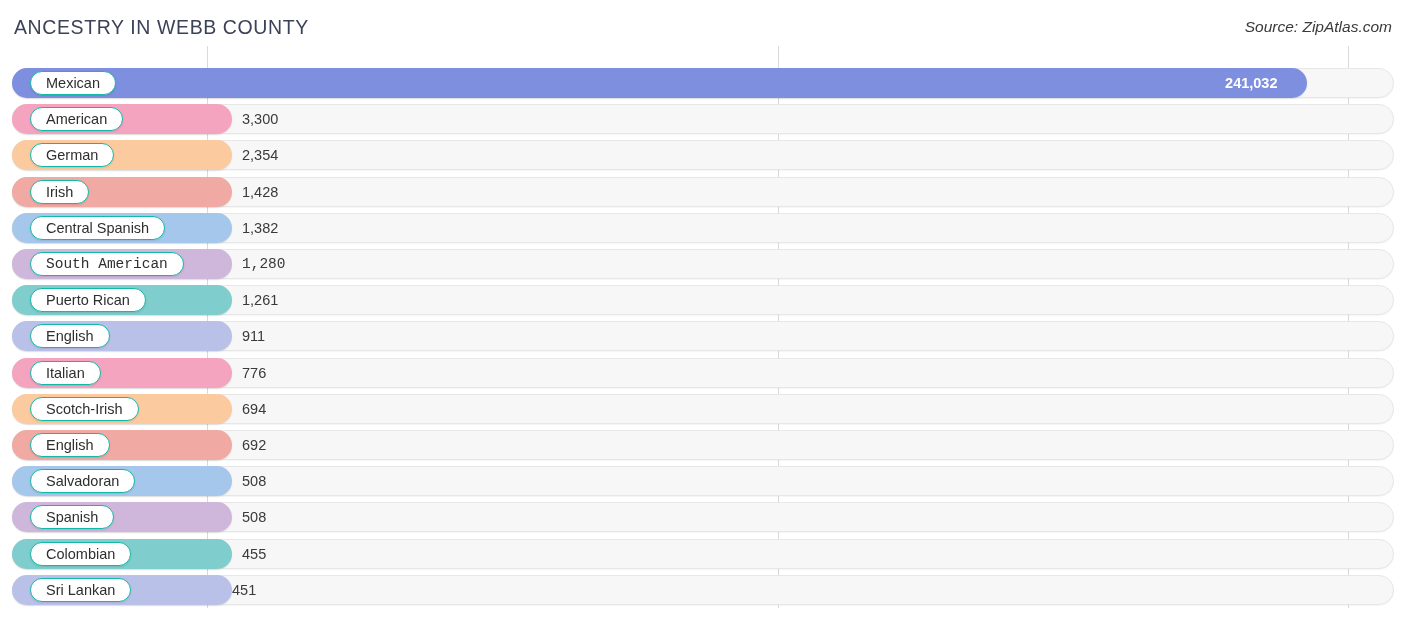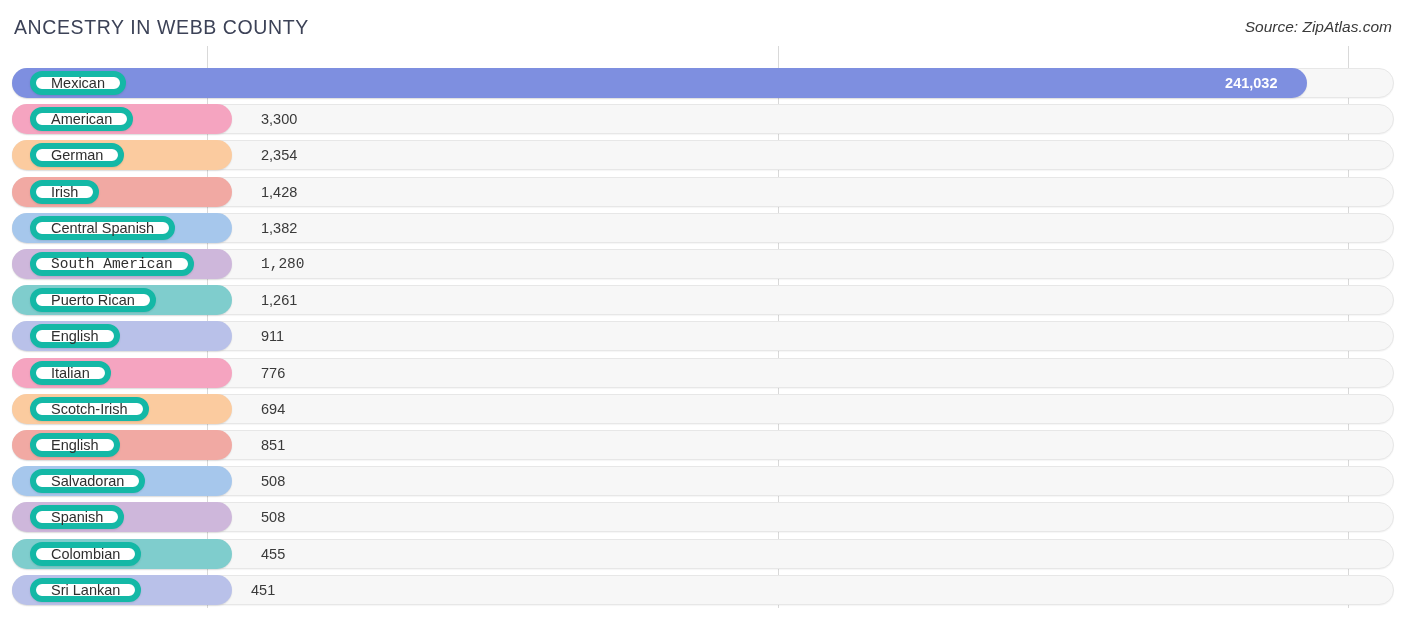--- a/index.html
+++ b/index.html
@@ -75,41 +75,40 @@
     border-radius: 15px;
     box-shadow: 0 1px 1.5px rgba(0,0,0,0.10);
   }
   .label-pill {
     position: absolute;
     left: 18px;
     top: 3px;
     height: 24px;
     padding: 0 15px;
     background: #ffffff;
-    border: 6px solid #14b8a6;
+    border: 1px solid #14b8a6;
     border-radius: 12px;
     display: flex;
     align-items: center;
     font-size: 14.5px;
     color: #2f2f2f;
     white-space: nowrap;
     box-shadow: 0 1px 2px rgba(0,0,0,0.10);
     z-index: 3;
   }
   .value-outside {
     position: absolute;
     top: 0;
     height: 30px;
     display: flex;
     align-items: center;
     font-size: 14.5px;
     color: #3a3a3a;
     white-space: nowrap;
     z-index: 2;
-    margin-left: 19px;
   }
   .value-inside {
     position: absolute;
     top: 0;
     height: 30px;
     display: flex;
     align-items: center;
     font-size: 14.5px;
     font-weight: bold;
     color: #ffffff;
@@ -189,21 +188,21 @@
         <div class="row" style="top: 347.8px;">
           <div class="track"></div>
           <div class="bar" style="width: 220px; background: rgb(251, 203, 159);"></div>
           <div class="label-pill">Scotch-Irish</div>
           <div class="value-outside" style="left: 230px;">694</div>
         </div>
         <div class="row" style="top: 384px;">
           <div class="track"></div>
           <div class="bar" style="width: 220px; background: rgb(241, 169, 163);"></div>
           <div class="label-pill">English</div>
-          <div class="value-outside" style="left: 230px;">851</div>
+          <div class="value-outside" style="left: 230px;">692</div>
         </div>
         <div class="row" style="top: 420.2px;">
           <div class="track"></div>
           <div class="bar" style="width: 220px; background: rgb(166, 199, 236);"></div>
           <div class="label-pill">Salvadoran</div>
           <div class="value-outside" style="left: 230px;">508</div>
         </div>
         <div class="row" style="top: 456.4px;">
           <div class="track"></div>
           <div class="bar" style="width: 220px; background: rgb(206, 183, 219);"></div>

